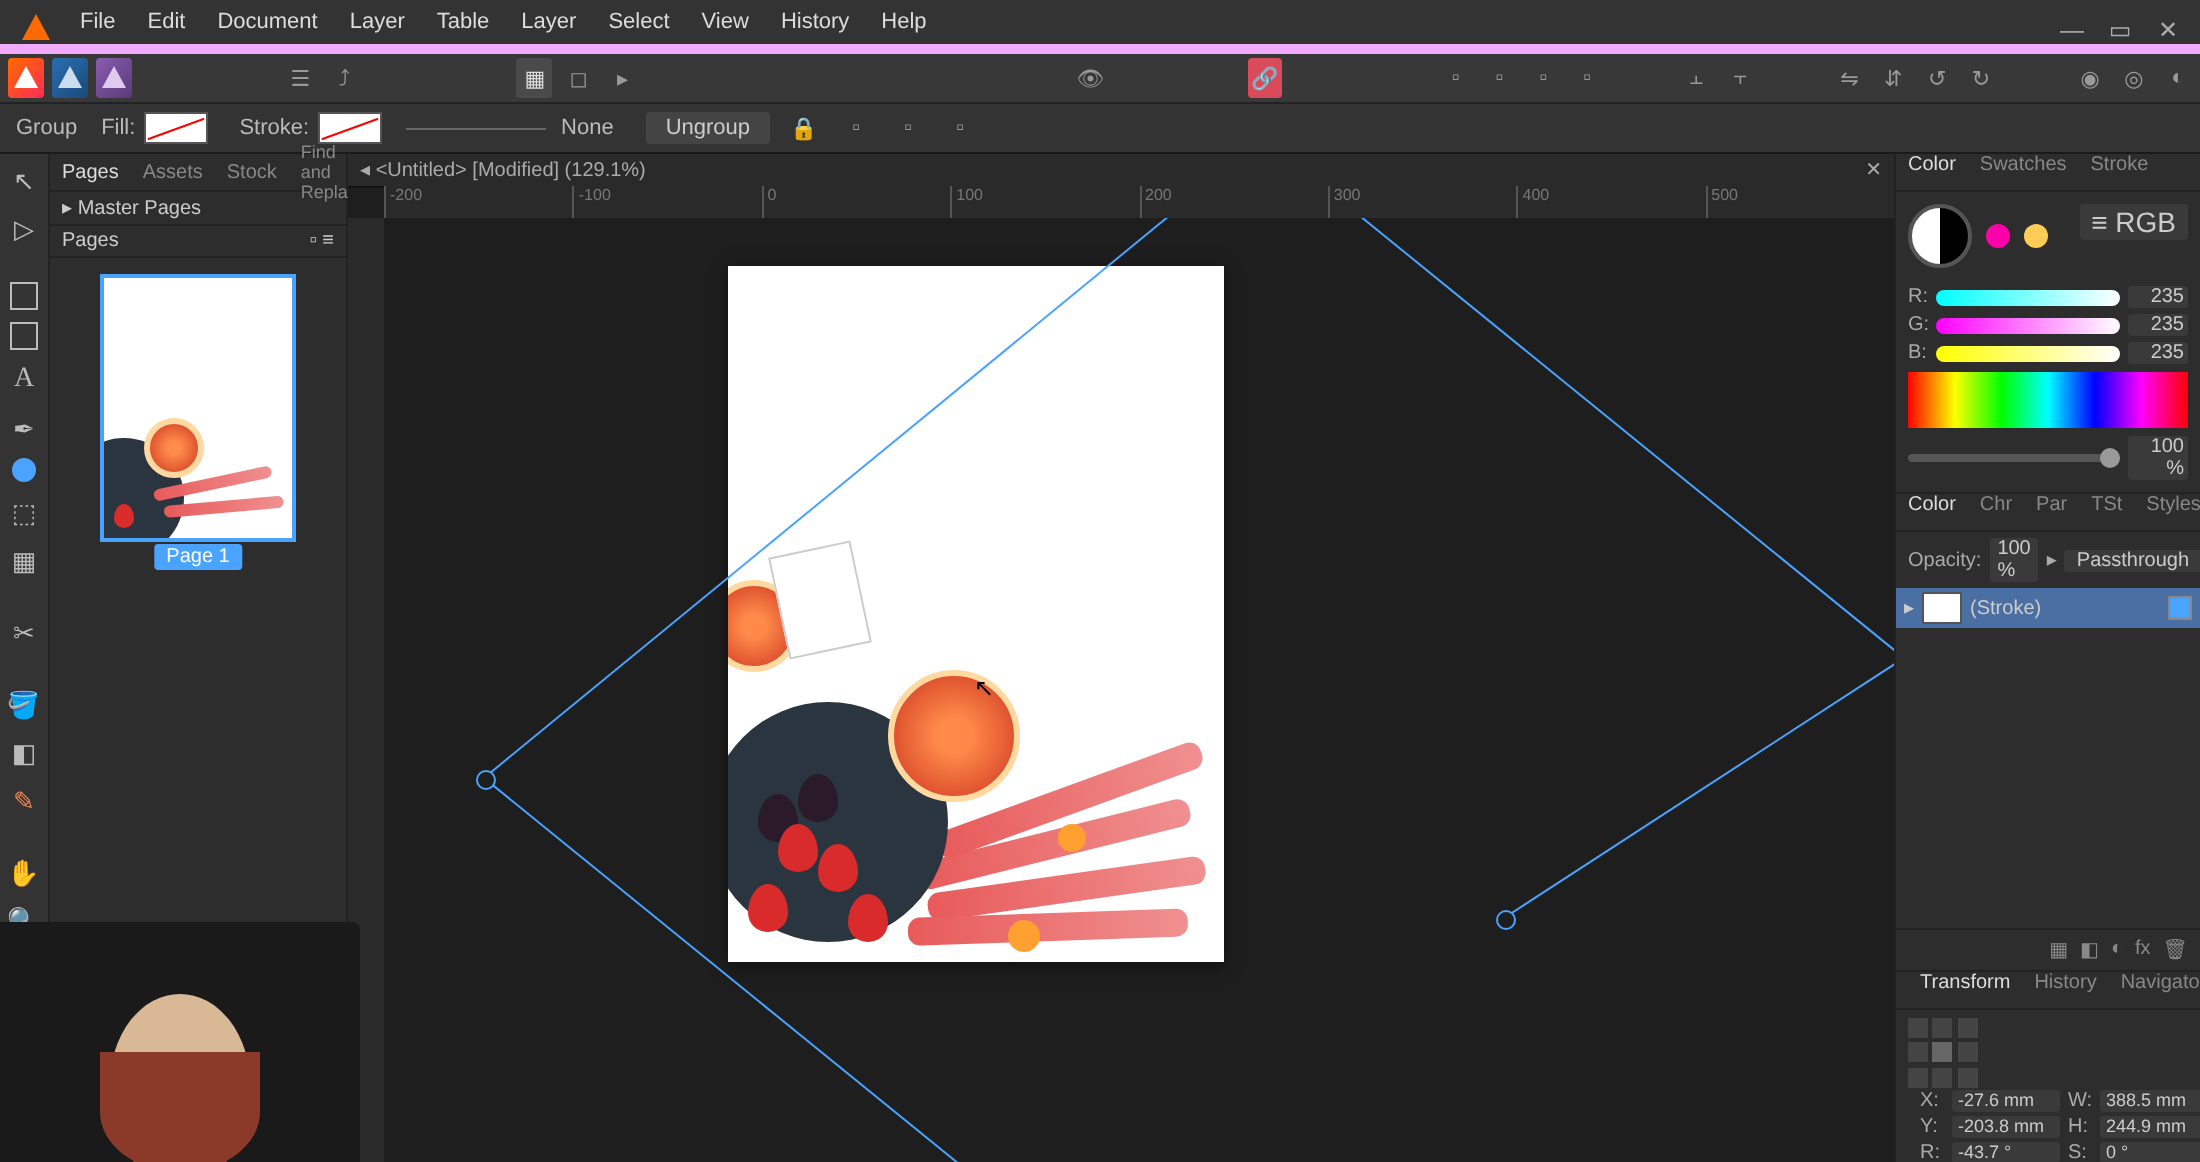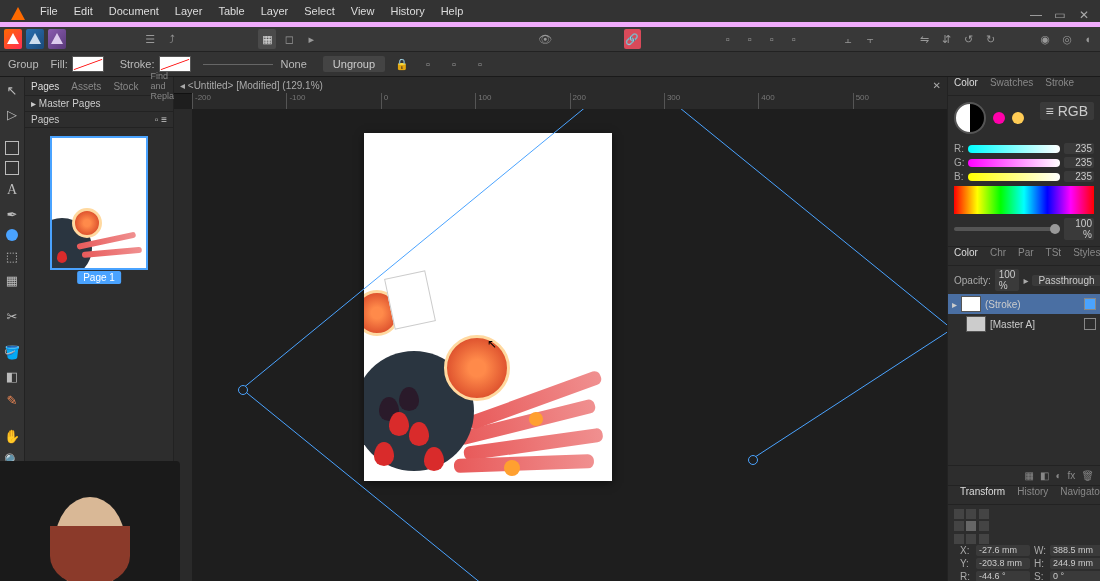--- a/index.html
+++ b/index.html
@@ -333,26 +333,20 @@
         <span>▸</span>
         <span class="mode">Passthrough</span>
 
       </div>
       <div class="layer-row sel">
         <span>▸</span>
         <div class="layer-thumb"></div>
         <span>(Stroke)</span>
         <div class="layer-check" style="background:#4aa3ff"></div>
       </div>
-      <div class="layer-row">
-        <span style="width:10px"></span>
-        <div class="layer-thumb" style="background:#ccc"></div>
-        <span>[Master A]</span>
-        <div class="layer-check"></div>
-      </div>
       <div class="spacer-flex"></div>
       <div class="bottom-icons">
         <span>▦</span>
         <span>◧</span>
         <span>◐</span>
         <span>fx</span>
         <span>🗑</span>
       </div>
 
       <div class="transform-panel">
@@ -380,21 +374,21 @@
               <span class="v">388.5 mm</span>
             </div>
           <div class="xf-row">
               <span class="l">Y:</span>
               <span class="v">-203.8 mm</span>
               <span class="l">H:</span>
               <span class="v">244.9 mm</span>
             </div>
           <div class="xf-row">
               <span class="l">R:</span>
-              <span class="v">-44.6 °</span>
+              <span class="v">-43.7 °</span>
               <span class="l">S:</span>
               <span class="v">0 °</span>
             </div>
         </div>
       </div>
     </div>
   </div>
 </div>
 
 <div class="webcam">

